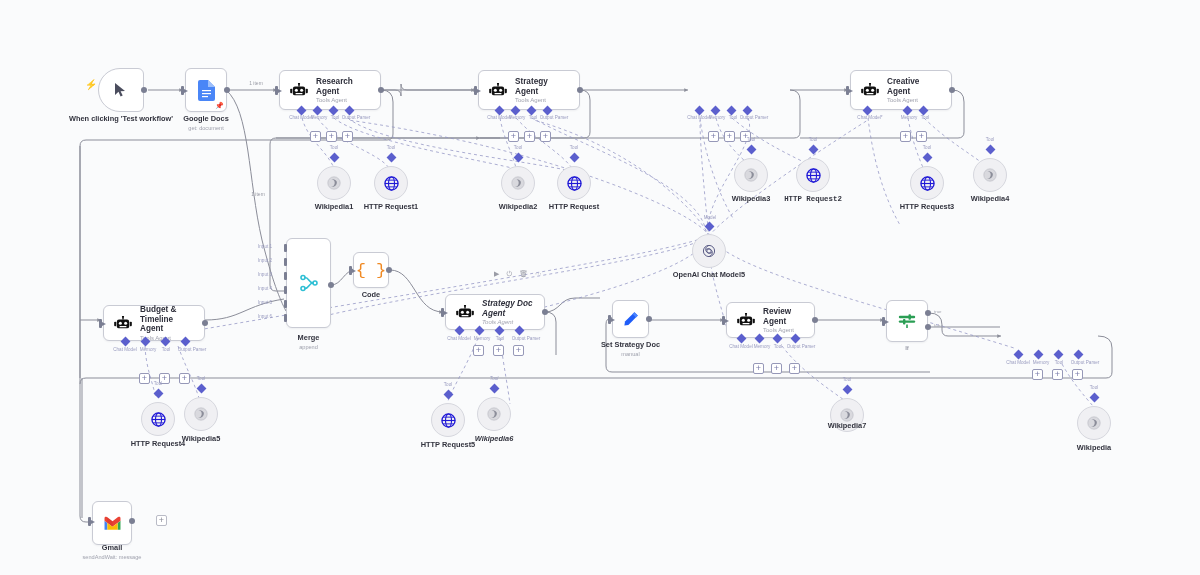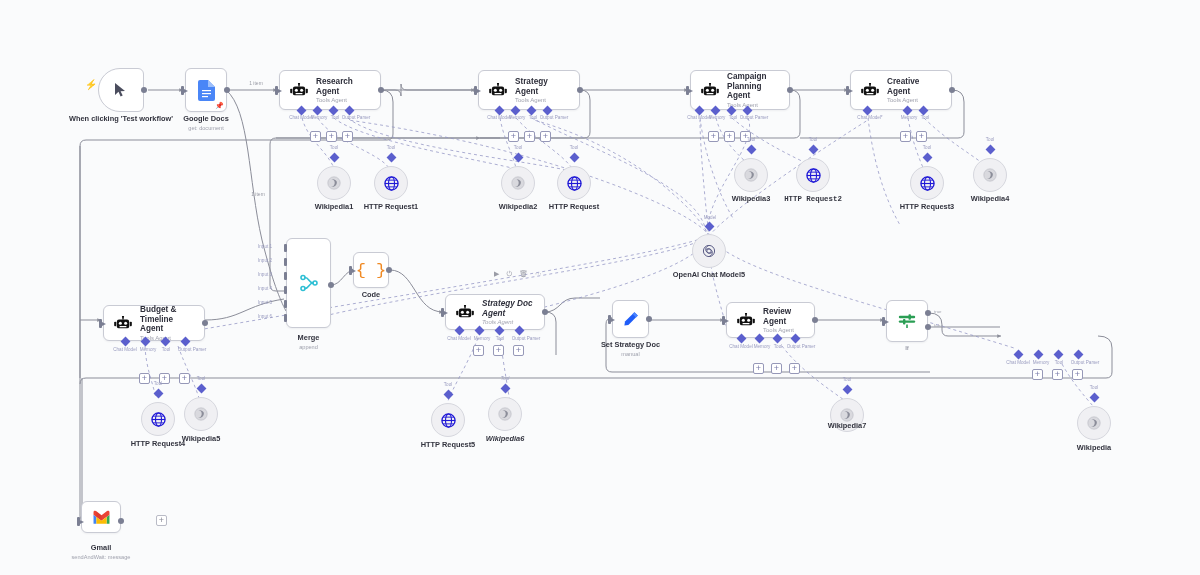--- a/index.html
+++ b/index.html
@@ -284,40 +284,20 @@
     <div class="dia" style="left:544px; top:107px;"></div>
     <div class="dia-label" style="left:499px; top:115px;">Chat Model</div>
     <div class="dia-label" style="left:517px; top:115px;">Memory</div>
     <div class="dia-label" style="left:533px; top:115px;">Tool</div>
     <div class="dia-label" style="left:554px; top:115px;">Output Parser</div>
     <div class="plusbox" style="left:508px; top:131px;">+</div>
     <div class="plusbox" style="left:524px; top:131px;">+</div>
     <div class="plusbox" style="left:540px; top:131px;">+</div>
   </div>
 
-  <div class="node agent" style="left:690px; top:70px; width:100px; height:40px;">
-    <div class="box">
-      <svg class="robot" viewBox="0 0 20 17">
-        <rect x="3" y="4" width="14" height="10" rx="2.5" fill="#111"></rect>
-        <rect x="9.2" y="0.5" width="1.6" height="3.5" fill="#111"></rect>
-          <circle cx="10" cy="0.8" r="1.2" fill="#111"></circle>
-        <rect x="0" y="6.5" width="2.4" height="5" rx="1" fill="#111"></rect>
-          <rect x="17.6" y="6.5" width="2.4" height="5" rx="1" fill="#111"></rect>
-        <circle cx="7" cy="8.3" r="1.7" fill="#fff"></circle>
-          <circle cx="13" cy="8.3" r="1.7" fill="#fff"></circle>
-        <rect x="6" y="11.4" width="8" height="1.3" rx="0.6" fill="#fff"></rect>
-      </svg>
-      <div class="titlewrap">
-        <div class="title">Campaign Planning Agent</div>
-        <div class="sub">Tools Agent</div>
-      </div>
-    </div>
-    <div class="inport" style="left:-4px; top:16px;"></div>
-    <div class="port" style="left:97px; top:17px;"></div>
-  </div>
   <div>
     <div class="dia" style="left:696px; top:107px;"></div>
     <div class="dia" style="left:712px; top:107px;"></div>
     <div class="dia" style="left:728px; top:107px;"></div>
     <div class="dia" style="left:744px; top:107px;"></div>
     <div class="dia-label" style="left:699px; top:115px;">Chat Model</div>
     <div class="dia-label" style="left:717px; top:115px;">Memory</div>
     <div class="dia-label" style="left:733px; top:115px;">Tool</div>
     <div class="dia-label" style="left:754px; top:115px;">Output Parser</div>
     <div class="plusbox" style="left:708px; top:131px;">+</div>
@@ -749,21 +729,21 @@
         <line x1="1" y1="8" x2="15" y2="8" stroke="#1f18d6" stroke-width="1.2"></line>
         <line x1="2.2" y1="4.4" x2="13.8" y2="4.4" stroke="#1f18d6" stroke-width="1"></line>
         <line x1="2.2" y1="11.6" x2="13.8" y2="11.6" stroke="#1f18d6" stroke-width="1"></line>
       </svg>
     </div>
     <div class="caption" style="top:38px; width:90px;">
       <div class="cap-title">HTTP Request5</div>
     </div>
   </div>
 
-  <div class="tool-node" style="left:488px; top:397px;font-style:italic;">
+  <div class="tool-node" style="left:477px; top:397px;font-style:italic;">
     <div class="topdia" style="left:14px; top:-12px;"></div>
     <div class="toollbl" style="left:17px; top:-21px;">Tool</div>
     <div class="tool-circle">
       <svg width="14" height="14" viewBox="0 0 14 14">
         <circle cx="7" cy="7" r="6.2" fill="#d9d9de"></circle>
           <circle cx="7" cy="7" r="6.2" fill="none" stroke="#b9bac2" stroke-width="0.6"></circle>
         <path d="M4.5,3 q3.5,1 3.2,4.2 q-0.3,3 -3.5,3.8 q4.5,0.3 5.6,-3.7 q1,-3.6 -5.3,-4.3 z" fill="#8b8d99"></path>
       </svg>
     </div>
     <div class="caption" style="top:38px; width:80px;">
@@ -794,21 +774,21 @@
         <circle cx="7" cy="7" r="6.2" fill="#d9d9de"></circle>
           <circle cx="7" cy="7" r="6.2" fill="none" stroke="#b9bac2" stroke-width="0.6"></circle>
         <path d="M4.5,3 q3.5,1 3.2,4.2 q-0.3,3 -3.5,3.8 q4.5,0.3 5.6,-3.7 q1,-3.6 -5.3,-4.3 z" fill="#8b8d99"></path>
       </svg>
     </div>
     <div class="caption" style="top:38px; width:80px;">
       <div class="cap-title">Wikipedia</div>
     </div>
   </div>
 
-  <div class="node sq" style="left:81px; top:501px; width:40px; height:32px;">
+  <div class="node sq" style="left:92px; top:501px; width:40px; height:44px;">
     <div class="box">
       <svg width="19" height="15" viewBox="0 0 20 15">
         <path d="M1.6,14 h3 V7 L1.6,4.6 Z" fill="#4285f4"></path>
         <path d="M15.4,14 h3 V4.6 L15.4,7 Z" fill="#34a853"></path>
         <path d="M1.6,2 a1.6,1.6 0 0 1 2.6,-1.3 L10,5 l5.8,-4.3 A1.6,1.6 0 0 1 18.4,2 v2.6 L10,10.8 1.6,4.6 Z" fill="#ea4335"></path>
         <path d="M4.6,7 L10,10.8 L15.4,7 V14 h-10.8 Z" fill="#fbbc04"></path>
         <path d="M4.6,1 L10,5.1 V10.8 L4.6,7 Z" fill="#c5221f" opacity="0.25"></path>
       </svg>
     </div>
     <div class="inport" style="left:-4px; top:16px;"></div>

